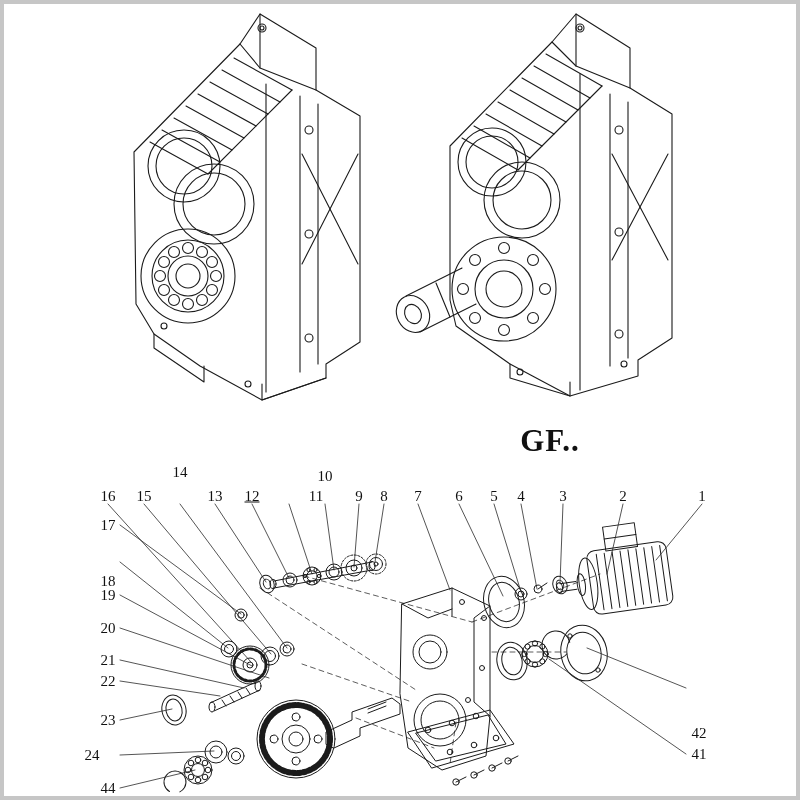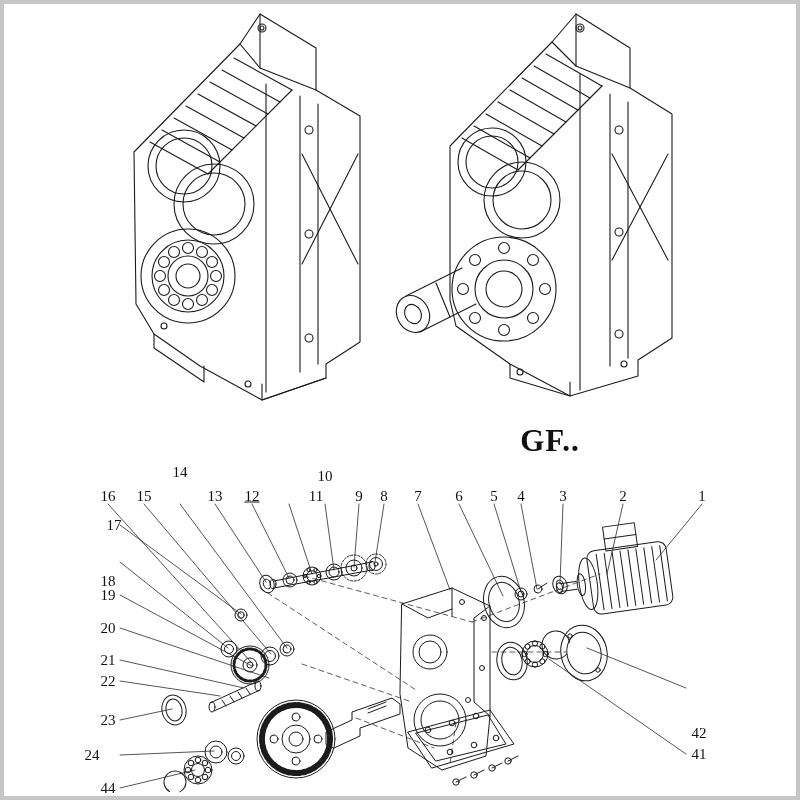--- a/index.html
+++ b/index.html
@@ -370,21 +370,21 @@
   <span class="co" style="left:355px;top:492px;">9</span>
   <span class="co" style="left:380px;top:492px;">8</span>
   <span class="co" style="left:414px;top:492px;">7</span>
   <span class="co" style="left:455px;top:492px;">6</span>
   <span class="co" style="left:490px;top:492px;">5</span>
   <span class="co" style="left:517px;top:492px;">4</span>
   <span class="co" style="left:559px;top:492px;">3</span>
   <span class="co" style="left:619px;top:492px;">2</span>
   <span class="co" style="left:698px;top:492px;">1</span>
 
-  <span class="co" style="left:104px;top:521px;margin-left:6px;">17</span>
+  <span class="co" style="left:104px;top:521px;">17</span>
   <span class="co" style="left:104px;top:558px;margin-top:19px;">18</span>
   <span class="co" style="left:104px;top:591px;">19</span>
   <span class="co" style="left:104px;top:624px;">20</span>
   <span class="co" style="left:104px;top:656px;">21</span>
   <span class="co" style="left:104px;top:677px;">22</span>
   <span class="co" style="left:104px;top:716px;">23</span>
   <span class="co" style="left:88px;top:751px;">24</span>
   <span class="co" style="left:104px;top:784px;">44</span>
 
   <span class="co" style="left:695px;top:684px;margin-top:45px;">42</span>

